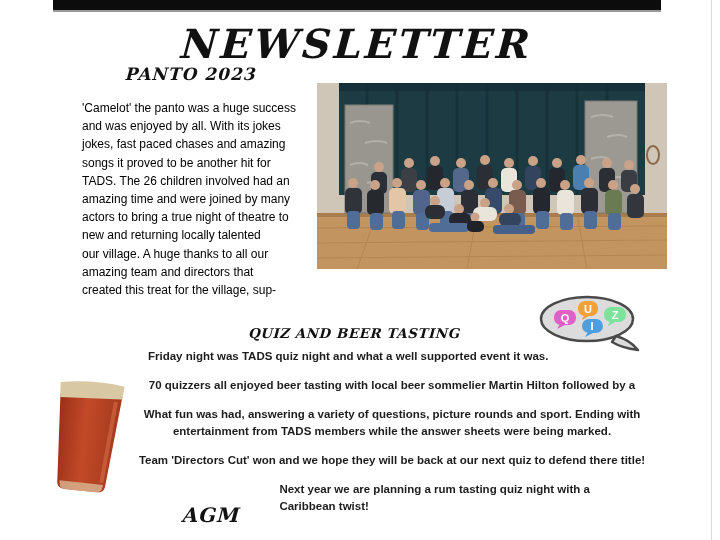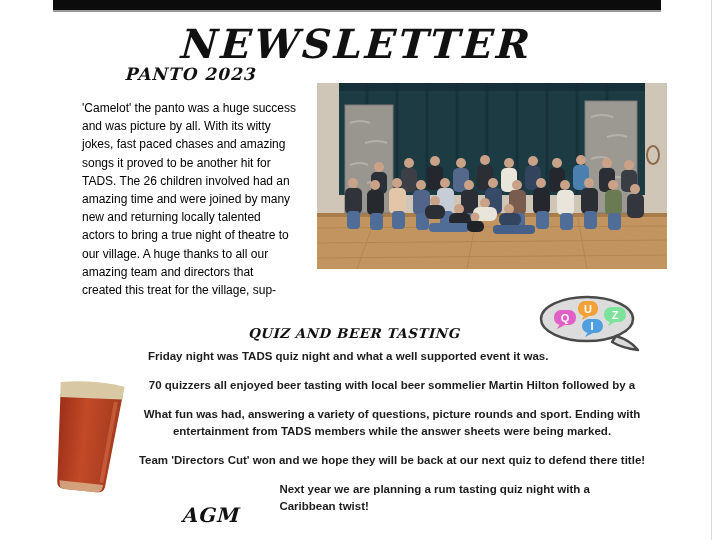--- a/index.html
+++ b/index.html
@@ -65,27 +65,27 @@
 
   <div class="top-bar"></div>
   <div class="page-edge-right"></div>
 
   <div class="script masthead">NEWSLETTER</div>
 
   <div class="script panto-heading">PANTO 2023</div>
 
   <div class="panto-body">
       <div class="body-line">'Camelot' the panto was a huge success</div>
-      <div class="body-line">and was picture by all. With its witty</div>
+      <div class="body-line">and was enjoyed by all. With its jokes</div>
       <div class="body-line">jokes, fast paced chases and amazing</div>
       <div class="body-line">songs it proved to be another hit for</div>
       <div class="body-line">TADS. The 26 children involved had an</div>
       <div class="body-line">amazing time and were joined by many</div>
+      <div class="body-line">actors to bring a true night of theatre to</div>
       <div class="body-line">new and returning locally talented</div>
-      <div class="body-line">actors to bring a true night of theatre to</div>
       <div class="body-line">our village. A huge thanks to all our</div>
       <div class="body-line">amazing team and  directors that</div>
       <div class="body-line">created this treat for the village, sup-</div>
     </div>
 
   <svg class="photo" viewBox="0 0 350 186">
 
     <rect x="0" y="0" width="350" height="186" fill="#cfc6b7"></rect>
 
     <rect x="22" y="0" width="306" height="112" fill="#1d3b43"></rect>

